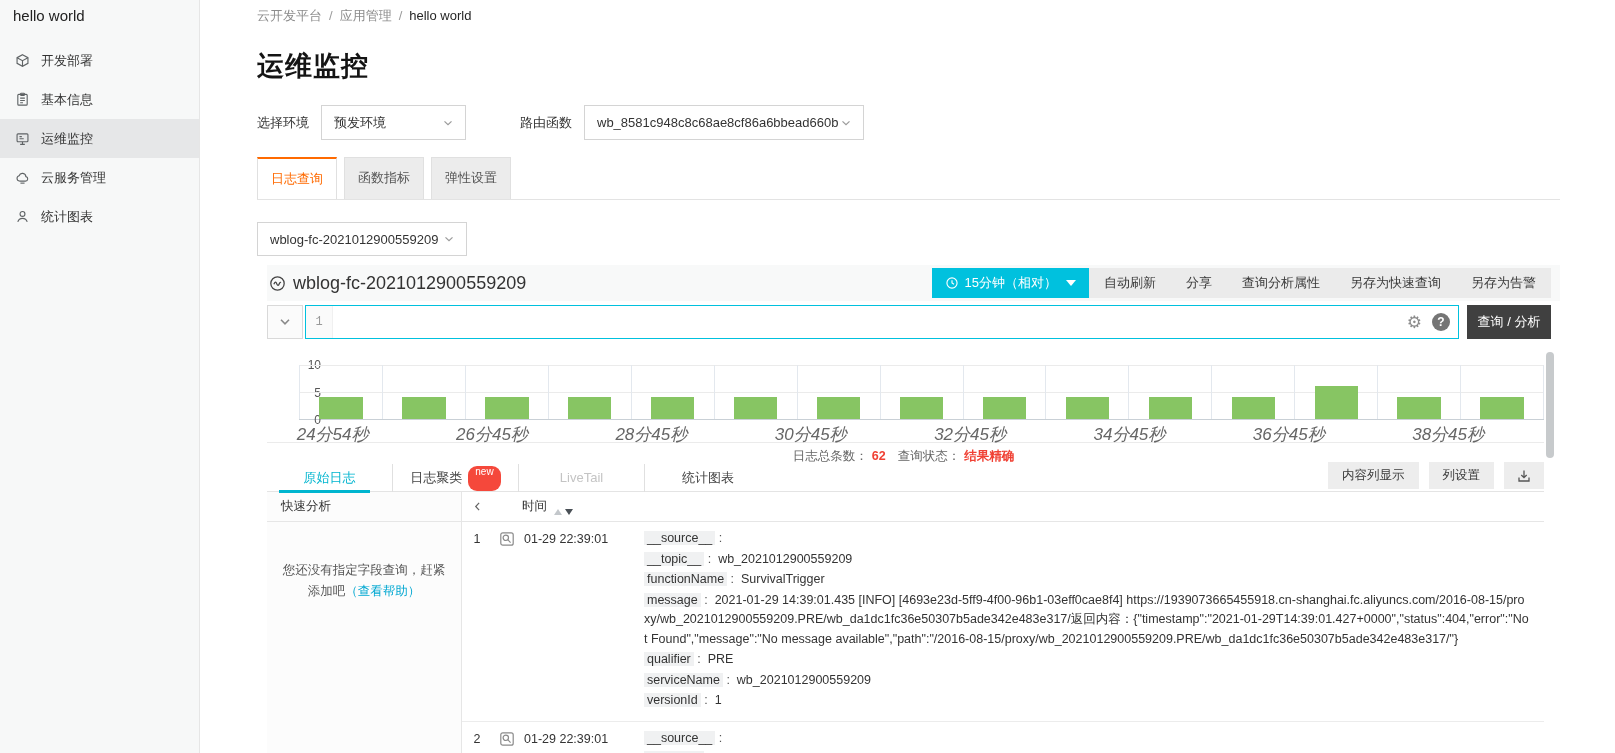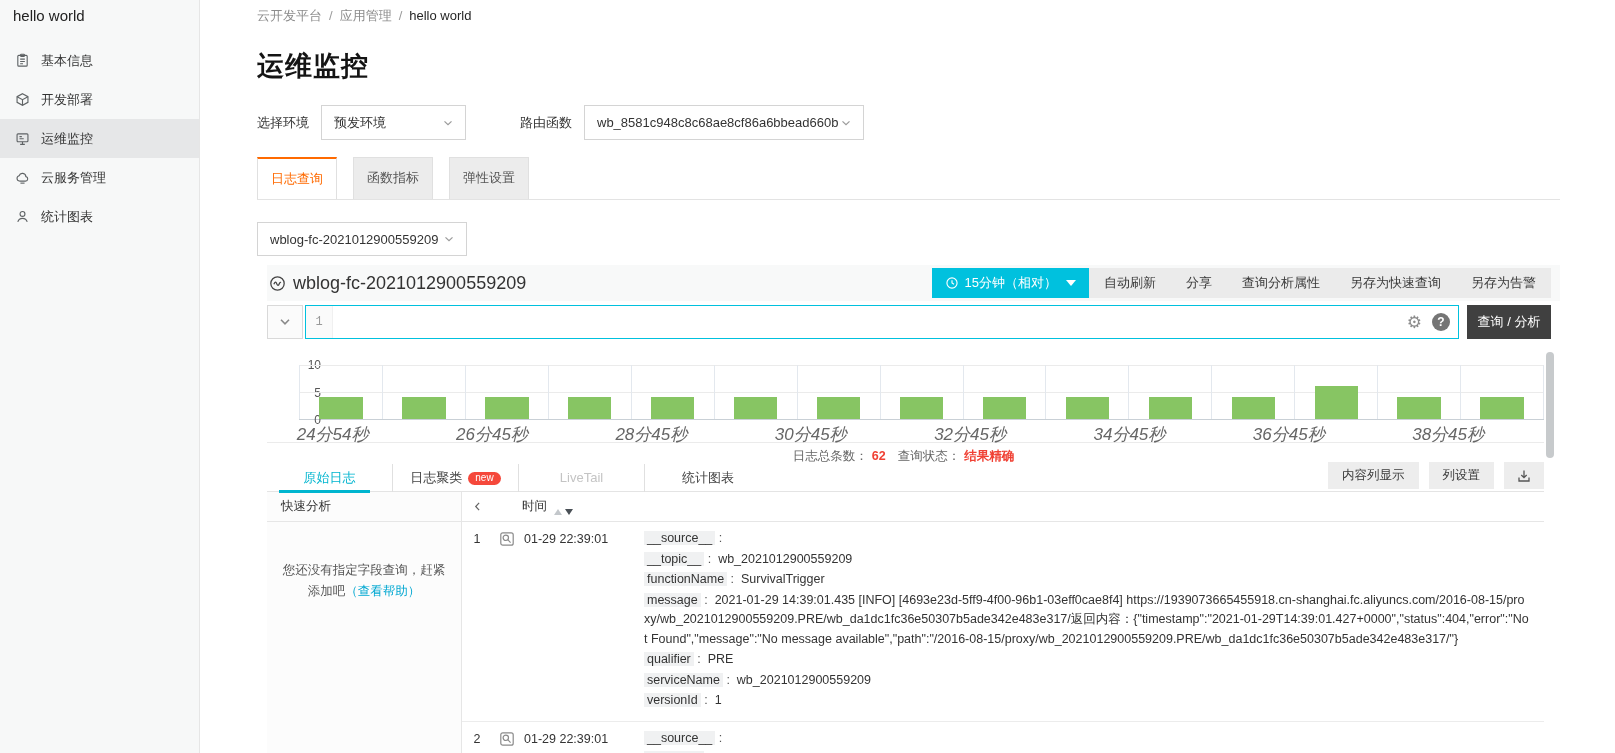--- a/index.html
+++ b/index.html
@@ -28,21 +28,21 @@
 
   .filter-row { margin-top:21px; display:flex; align-items:center; }
   .filter-label { font-size:13px; color:#333; margin-right:12px; }
   .select { height:35px; border:1px solid #d4d4d4; background:#fff; display:flex; align-items:center;
     justify-content:space-between; padding:0 10px 0 12px; cursor:pointer; }
   .select .ico { color:#9a9a9a; }
   .select-env { width:145px; margin-right:54px; }
   .select-route { width:280px; }
   .select-val { font-size:13px; color:#333; white-space:nowrap; overflow:hidden; }
 
-  .env-tabs { margin-top:17px; display:flex; gap:16px; border-bottom:1px solid #e3e3e3; width:1303px; }
+  .env-tabs { margin-top:17px; display:flex; gap:7px; border-bottom:1px solid #e3e3e3; width:1303px; }
   .etab { width:80px; height:42px; line-height:40px; text-align:center; font-size:13px; color:#555;
     background:#ececec; border:1px solid #e0e0e0; border-bottom:none; cursor:pointer; }
   .etab.active { background:#fff; color:#ff6a00; border-top:2px solid #ff6a00; margin-bottom:-1px; }
 
   .logstore-select { margin-top:22px; width:210px; height:34px; }
 
   
   .log-panel { margin:9px 0 0 10px; width:1293px; }
   .panel-head { height:36px; background:#f8f9f9; display:flex; align-items:center; justify-content:space-between; padding:0 9px 0 2px; }
   .panel-title-wrap { display:flex; align-items:center; }
@@ -90,21 +90,21 @@
   .status-gap { display:inline-block; width:8px; }
 
   
   .rtabs { margin-right:16px; display:flex; align-items:center; border-bottom:1px solid #e4e4e4; height:28px; }
   .rtab { position:relative; width:126px; text-align:center; font-size:13px; color:#444; cursor:pointer;
     height:28px; line-height:24px; border-right:1px solid #e0e0e0; display:flex; align-items:center; justify-content:center; }
   .rtab:last-of-type { border-right:none; }
   .rtab.active { color:#00b5cf; }
   .rtab.active::after { content:""; position:absolute; left:12px; right:22px; bottom:-1px; height:3px; background:#00b5cf; }
   .rtab.dim { color:#c4c4c4; }
-  .badge-new { margin-left:6px; background:#f5483b; color:#fff; font-size:10px; padding:1px 7px 2px; border-radius:9px; line-height:1; }
+  .badge-new { margin-left:6px; background:#f5483b; color:#fff; font-size:10px; padding:1px 7px 14px; border-radius:9px; line-height:1; }
   .rtab-right { margin-left:auto; display:flex; align-items:center; gap:10px; padding-bottom:4px; }
   .tbtn { height:27px; background:#ededed; border:none; color:#3a3a3a; font-size:12.5px; padding:0 14px; cursor:pointer; font-family:inherit; }
   .dl-btn { width:40px; height:27px; background:#ededed; border:none; color:#555; display:flex; align-items:center;
     justify-content:center; cursor:pointer; }
 
   
   .ltable { margin-right:16px; }
   .thead { display:flex; align-items:center; height:30px; border-bottom:1px solid #e6e6e6; font-size:12.5px; color:#333; }
   .th-quick { width:195px; padding-left:14px; border-right:1px solid #e6e6e6; height:100%; display:flex; align-items:center; background:#fcfcfc; }
   .th-main { flex:1; display:grid; grid-template-columns:30px 30px 122px 1fr; align-items:center; height:100%; }
@@ -132,35 +132,35 @@
 </style>
 </head>
 <body>
 
 <aside class="sidebar">
   <div class="app-title">hello world</div>
   <nav class="side-nav">
       <div class="side-item">
         <span class="ico">
           <svg width="15" height="15" viewBox="0 0 16 16" fill="none" stroke="currentColor" stroke-width="1.2">
+            <path d="M8 1.8 13.8 5v6L8 14.2 2.2 11V5L8 1.8z"></path>
+            <path d="M2.2 5 8 8.2 13.8 5M8 8.2v6"></path>
+          </svg>
+        </span>
+        <span class="side-label">开发部署</span>
+      </div>
+      <div class="side-item">
+        <span class="ico">
+          <svg width="15" height="15" viewBox="0 0 16 16" fill="none" stroke="currentColor" stroke-width="1.2">
             <rect x="3" y="2.5" width="10" height="11.5" rx="1"></rect>
             <rect x="6" y="1.3" width="4" height="2.4" rx=".6"></rect>
             <path d="M5.5 6.5h5M5.5 9h5M5.5 11.5h3"></path>
           </svg>
         </span>
         <span class="side-label">基本信息</span>
-      </div>
-      <div class="side-item">
-        <span class="ico">
-          <svg width="15" height="15" viewBox="0 0 16 16" fill="none" stroke="currentColor" stroke-width="1.2">
-            <path d="M8 1.8 13.8 5v6L8 14.2 2.2 11V5L8 1.8z"></path>
-            <path d="M2.2 5 8 8.2 13.8 5M8 8.2v6"></path>
-          </svg>
-        </span>
-        <span class="side-label">开发部署</span>
       </div>
       <div class="side-item active">
         <span class="ico">
           <svg width="15" height="15" viewBox="0 0 16 16" fill="none" stroke="currentColor" stroke-width="1.2">
             <rect x="2.2" y="3" width="11.6" height="8.5" rx="1"></rect>
             <path d="M5.5 14.2h5M8 11.5v2.7M4.8 6h2.5M4.8 8.3h4.5"></path>
           </svg>
         </span>
         <span class="side-label">运维监控</span>
       </div>

